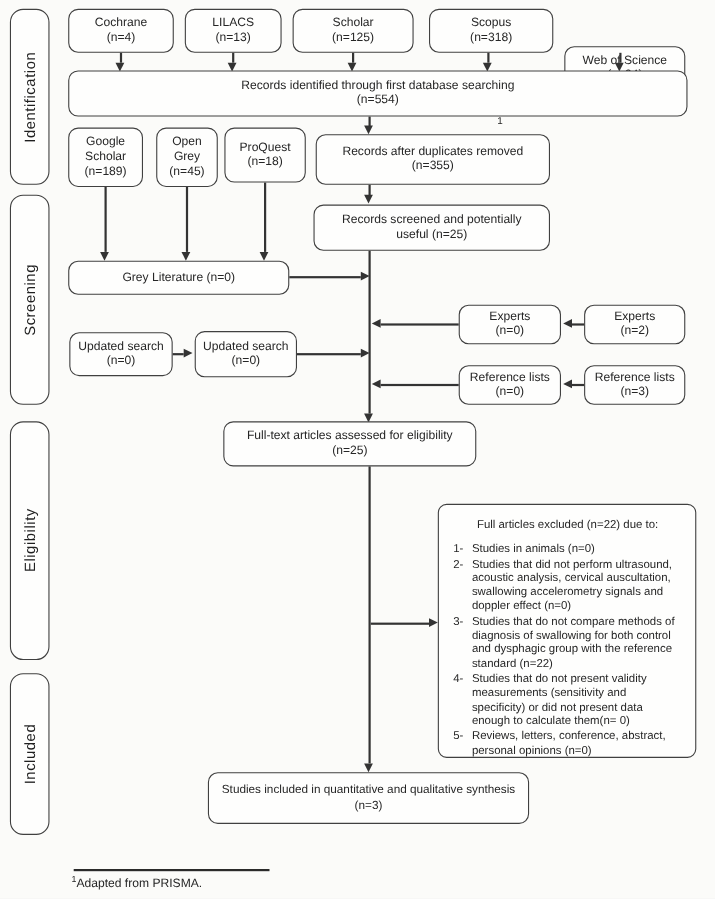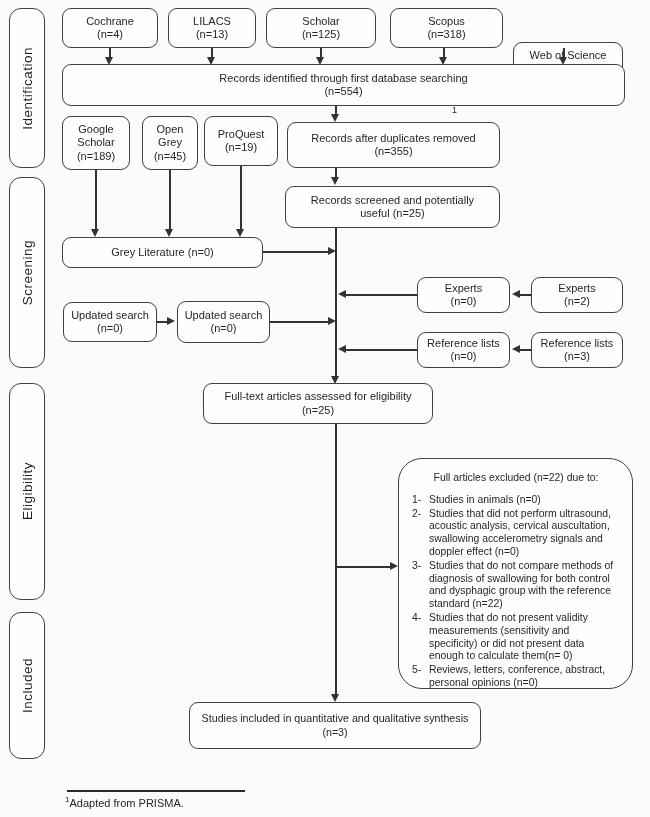--- a/index.html
+++ b/index.html
@@ -26,21 +26,21 @@
     writing-mode:vertical-rl;transform:rotate(180deg);
     font-size:13.5px;letter-spacing:.5px;color:#1f1f1f;
   }
   .vline{position:absolute;width:2px;background:var(--arrow);}
   .hline{position:absolute;height:2px;background:var(--arrow);}
   .ah{position:absolute;width:0;height:0;}
   .ah-down{border-left:4.5px solid transparent;border-right:4.5px solid transparent;border-top:8px solid var(--arrow);}
   .ah-right{border-top:4.5px solid transparent;border-bottom:4.5px solid transparent;border-left:8px solid var(--arrow);}
   .ah-left{border-top:4.5px solid transparent;border-bottom:4.5px solid transparent;border-right:8px solid var(--arrow);}
   .excl{
-    border-radius:24px;justify-content:flex-start;align-items:stretch;
+    border-radius:8px;justify-content:flex-start;align-items:stretch;
     padding:13px 12px 10px 13px;font-size:10.4px;line-height:12.8px;text-align:left;
   }
   .excl-title{text-align:center;margin-bottom:9px;flex-shrink:0;}
   .xi{display:flex;margin-bottom:1px;}
   .xn{width:17px;flex-shrink:0;}
   .xt{flex:1;}
   .sup1{position:absolute;font-size:9px;color:var(--ink);}
   .footrule{position:absolute;height:1.6px;background:#2a2a2a;}
   .footnote{position:absolute;font-size:11px;color:var(--ink);}
   .footnote .fsup{font-size:8px;vertical-align:super;}
@@ -108,21 +108,21 @@
     <div>Scholar</div>
     <div>(n=189)</div>
   </div>
   <div class="bx" style="left:142px;top:116px;width:56px;height:54px;align-items:center;">
     <div>Open</div>
     <div>Grey</div>
     <div>(n=45)</div>
   </div>
   <div class="bx" style="left:204px;top:116px;width:74px;height:50px;">
     <div>ProQuest</div>
-    <div>(n=19)</div>
+    <div>(n=18)</div>
   </div>
 
   <div class="sup1" style="left:452px;top:105px;">1</div>
   <div class="bx" style="left:287px;top:122px;width:213px;height:46px;">
     <div>Records after duplicates removed</div>
     <div>(n=355)</div>
   </div>
 
   <div class="vline" style="left:335px;top:168px;height:10px;"></div>
   <div class="ah ah-down" style="left:331px;top:177px;"></div>

